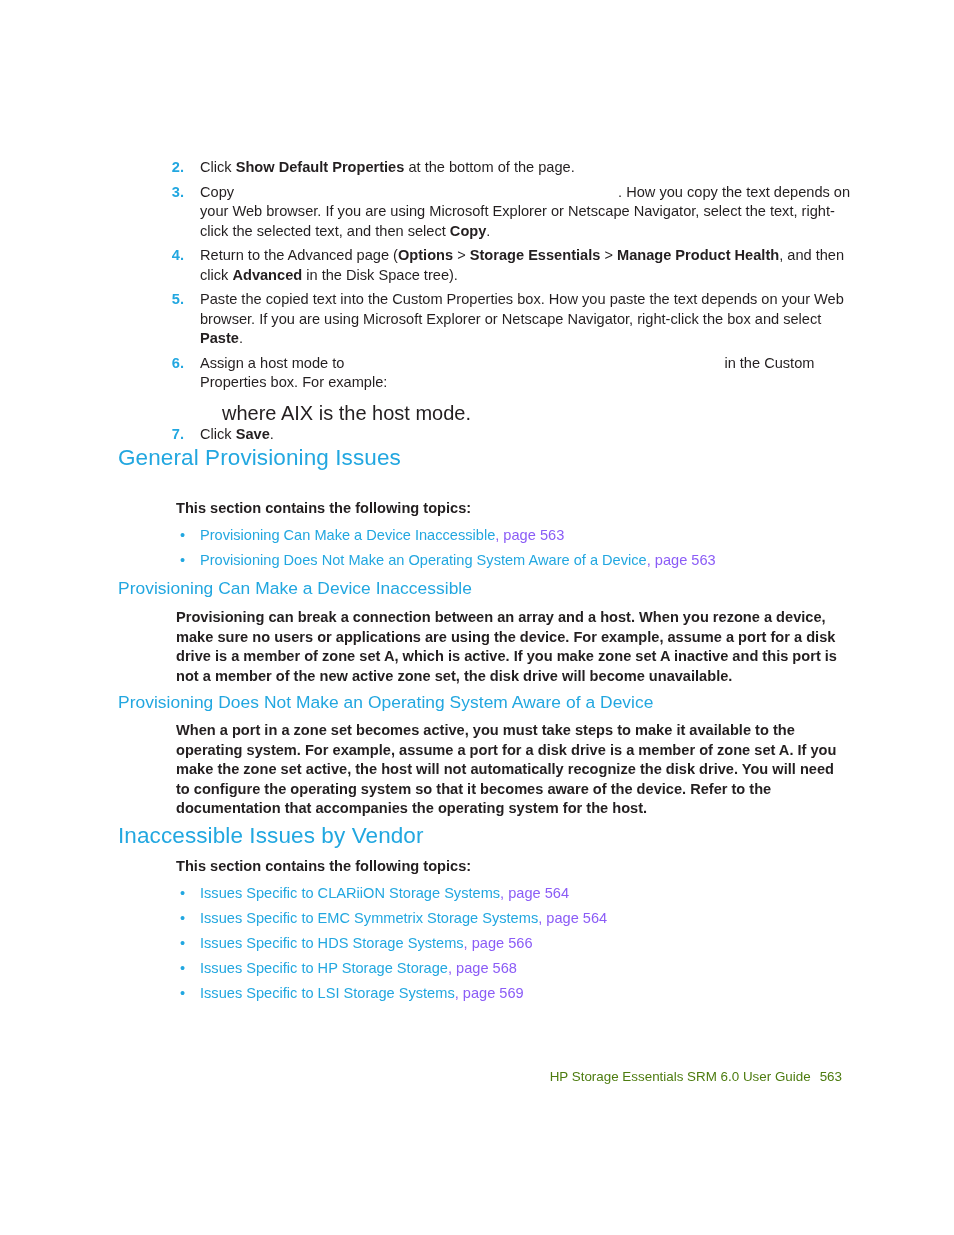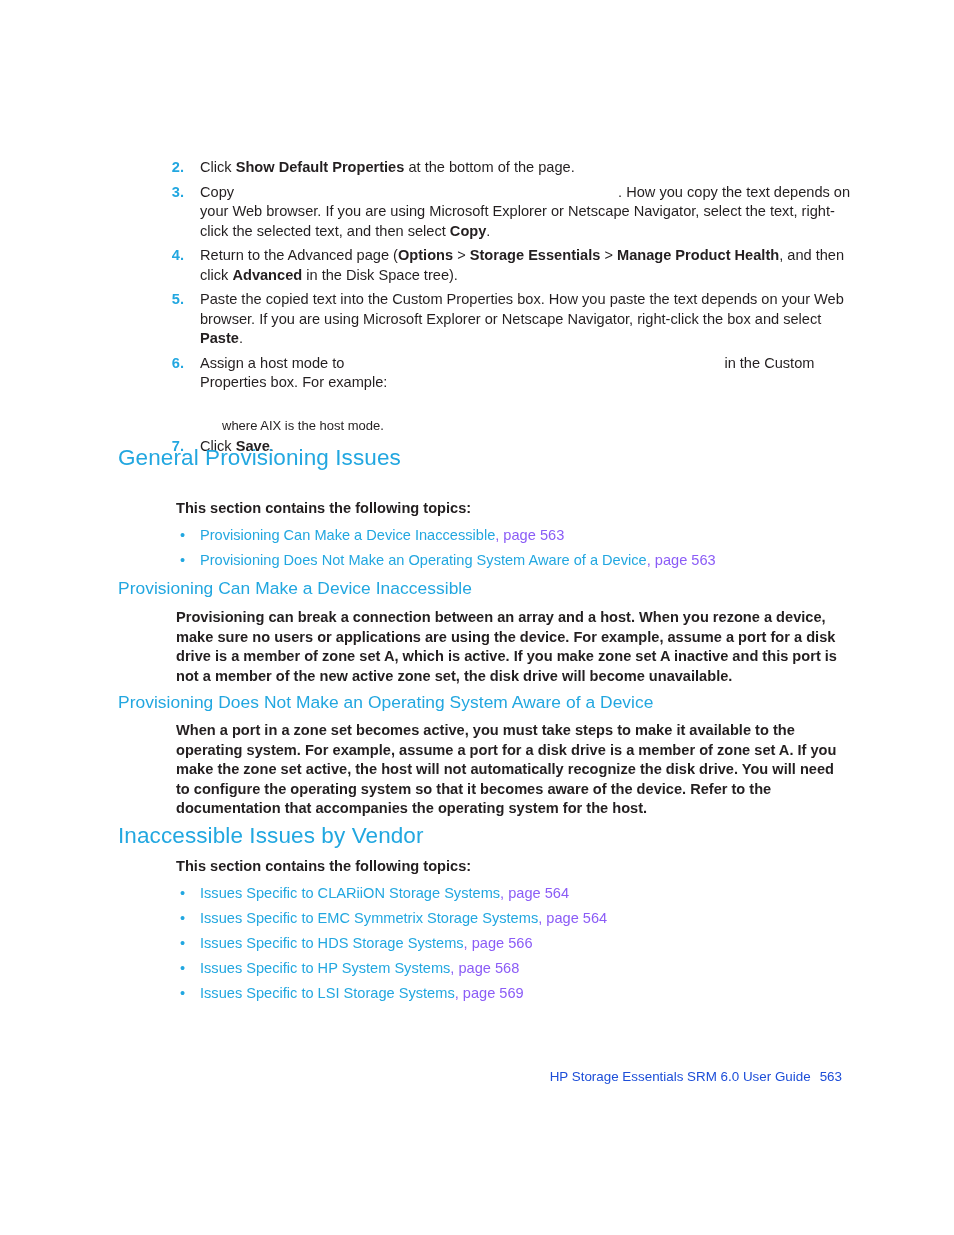--- a/index.html
+++ b/index.html
@@ -57,23 +57,23 @@
   .gap-wide {
     display: inline-block;
     width: 384px;
   }
   .gap-wide2 {
     display: inline-block;
     width: 380px;
   }
   .sub-note {
     padding-left: 104px;
-    margin-top: 23px;
+    margin-top: 11px;
     margin-bottom: 2px;
-    font-size: 13px;
+    font-size: 20px;
     line-height: 19.5px;
   }
   b, .bold { font-weight: bold; }
 
   
   h1.section-title {
     position: absolute;
     left: 118px;
     margin: 0;
     font-size: 22.5px;
@@ -141,21 +141,21 @@
 
   
   .footer {
     position: absolute;
     left: 0;
     top: 1068px;
     width: 842px;
     text-align: right;
     font-size: 13.4px;
     line-height: 18px;
-    color: #1d4ed8;
+    color: #4d7c0f;
   }
   .footer .pgnum {
     display: inline-block;
     margin-left: 9px;
   }
 </style>
 </head>
 <body>
 
 <div class="page">
@@ -225,21 +225,21 @@
     <li>
       <span class="bullet">•</span><a class="topic-link" href="#">Issues Specific to CLARiiON Storage Systems</a><span class="topic-page">, page 564</span>
     </li>
     <li>
       <span class="bullet">•</span><a class="topic-link" href="#">Issues Specific to EMC Symmetrix Storage Systems</a><span class="topic-page">, page 564</span>
     </li>
     <li>
       <span class="bullet">•</span><a class="topic-link" href="#">Issues Specific to HDS Storage Systems</a><span class="topic-page">, page 566</span>
     </li>
     <li>
-      <span class="bullet">•</span><a class="topic-link" href="#">Issues Specific to HP System Systems</a><span class="topic-page">, page 568</span>
+      <span class="bullet">•</span><a class="topic-link" href="#">Issues Specific to HP Storage Storage</a><span class="topic-page">, page 568</span>
     </li>
     <li>
       <span class="bullet">•</span><a class="topic-link" href="#">Issues Specific to LSI Storage Systems</a><span class="topic-page">, page 569</span>
     </li>
   </ul>
 
   <div class="footer">
     <span>HP Storage Essentials SRM 6.0 User Guide</span><span class="pgnum">563</span>
   </div>
 

